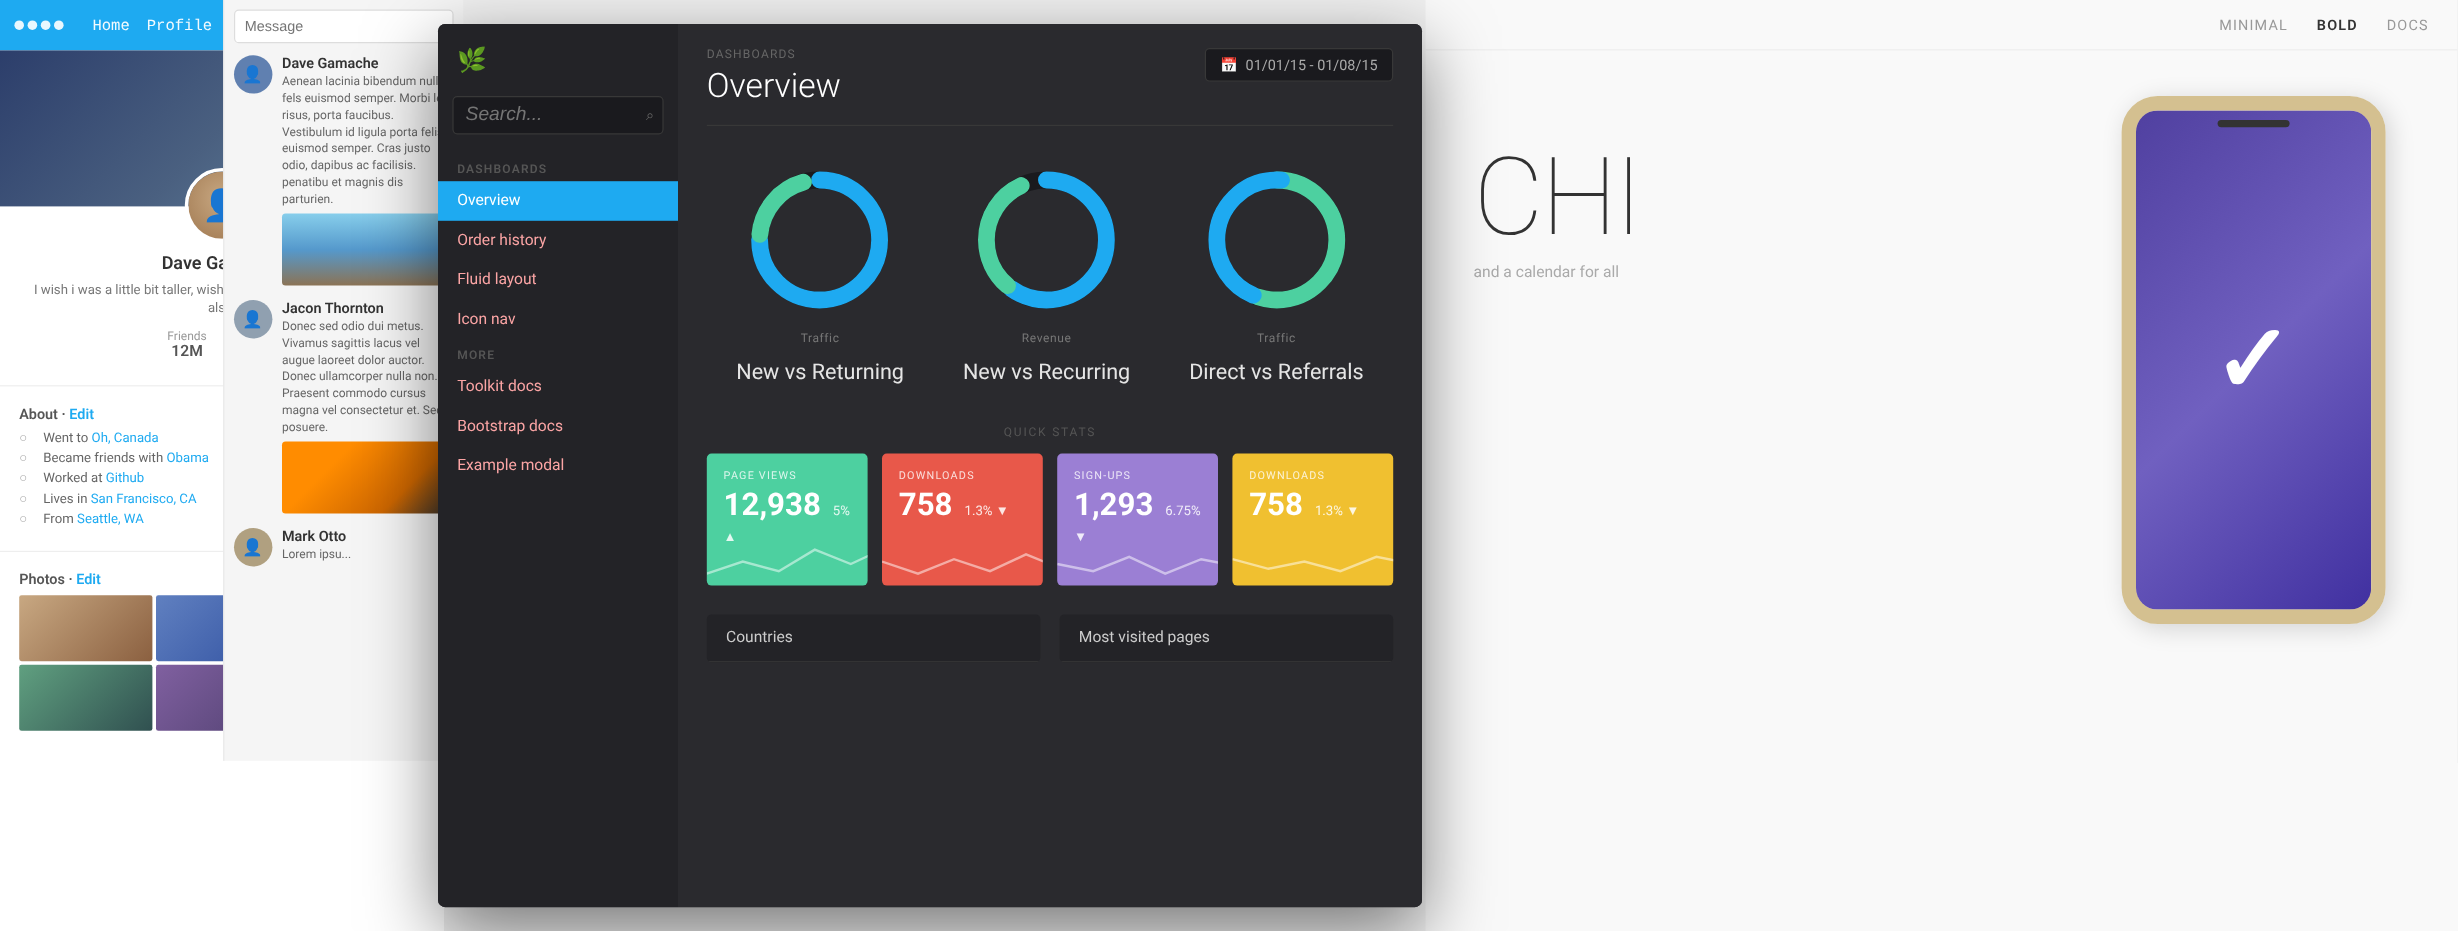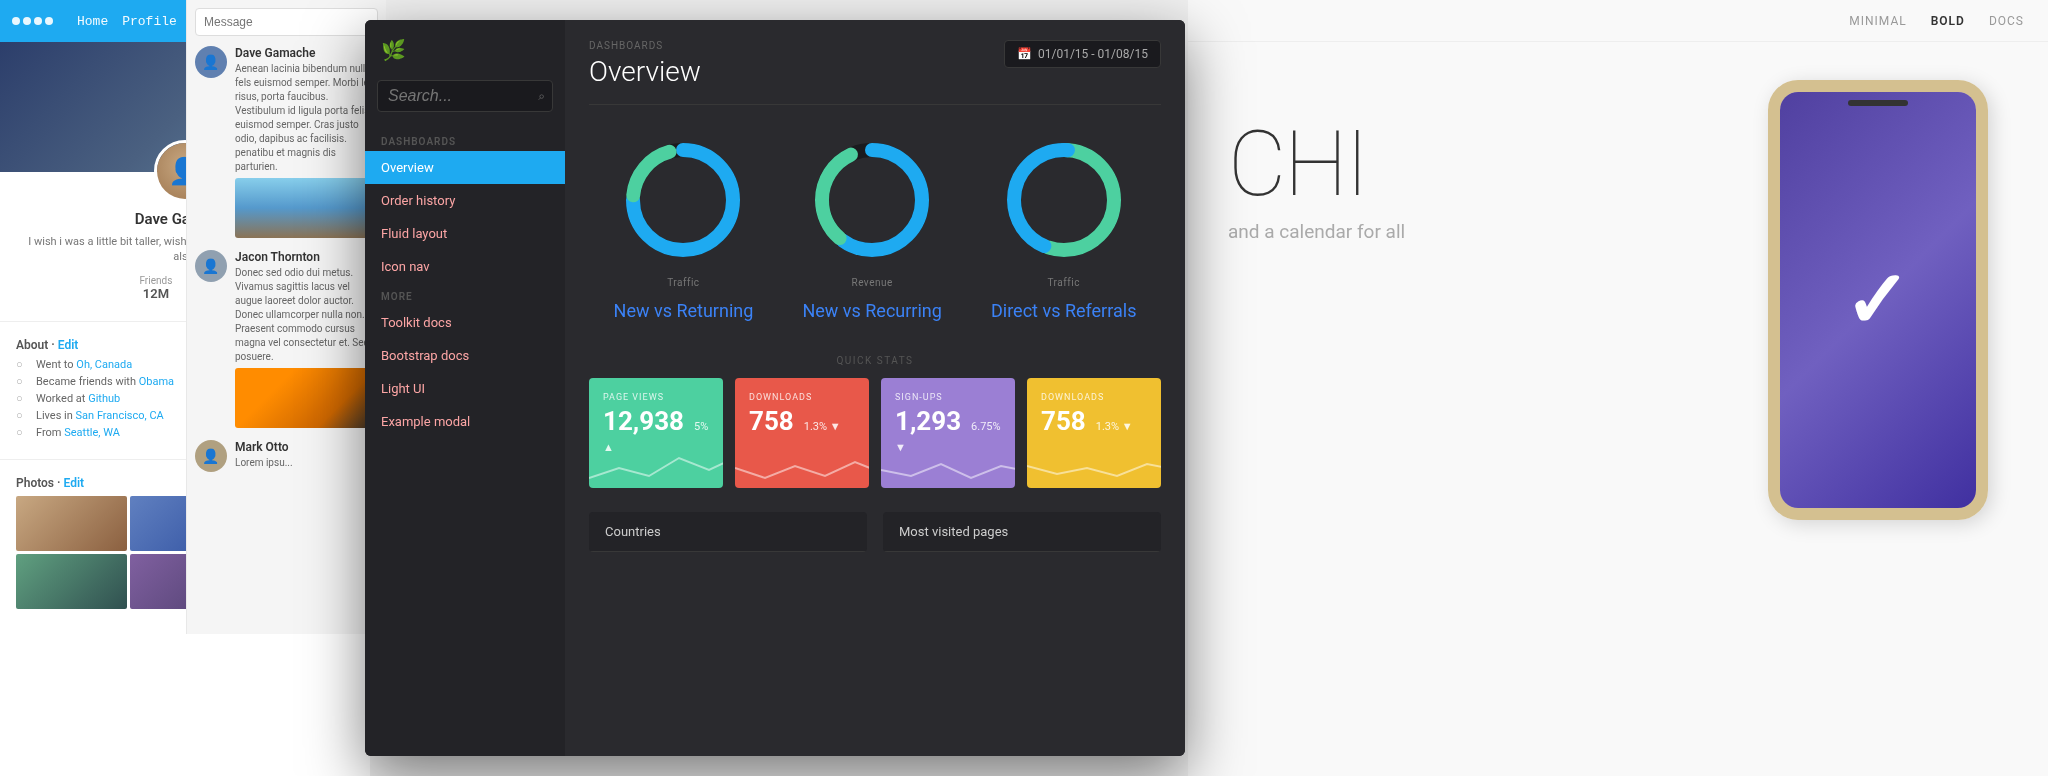--- a/index.html
+++ b/index.html
@@ -436,21 +436,21 @@
 
     .chart-label-small {
       font-size: 10px;
       color: #777;
       text-align: center;
       letter-spacing: 0.5px;
     }
 
     .chart-label-large {
       font-size: 18px;
-      color: #3b82f6;
+      color: #e5e5e5;
       font-weight: 400;
       text-align: center;
     }
 
     
     .quick-stats-label {
       font-size: 10px;
       color: #555;
       text-align: center;
       letter-spacing: 1.5px;
@@ -571,21 +571,21 @@
 
     .chi-text {
       font-size: 90px;
       font-weight: 100;
       color: #333;
       letter-spacing: -2px;
       line-height: 1;
     }
 
     .chi-sub {
-      font-size: 19px;
+      font-size: 13px;
       color: #aaa;
       margin-top: 10px;
     }
 
     .phone-outer {
       width: 220px;
       height: 440px;
       border-radius: 30px;
       background: linear-gradient(135deg, #f5e6c8 0%, #e8d4a0 100%);
       border: 12px solid #d4c090;
@@ -751,21 +751,20 @@
 
     <div class="sidebar-section-label">DASHBOARDS</div>
     <div class="sidebar-item active">Overview</div>
     <div class="sidebar-item">Order history</div>
     <div class="sidebar-item">Fluid layout</div>
     <div class="sidebar-item">Icon nav</div>
 
     <div class="sidebar-section-label">MORE</div>
     <div class="sidebar-item">Toolkit docs</div>
     <div class="sidebar-item">Bootstrap docs</div>
-    <div class="sidebar-item">Light UI</div>
     <div class="sidebar-item">Example modal</div>
   </div>
 
   <div class="dash-main">
     <div class="dash-header">
       <div>
         <div class="dash-breadcrumb">DASHBOARDS</div>
         <div class="dash-title">Overview</div>
       </div>
       <div class="date-badge">

